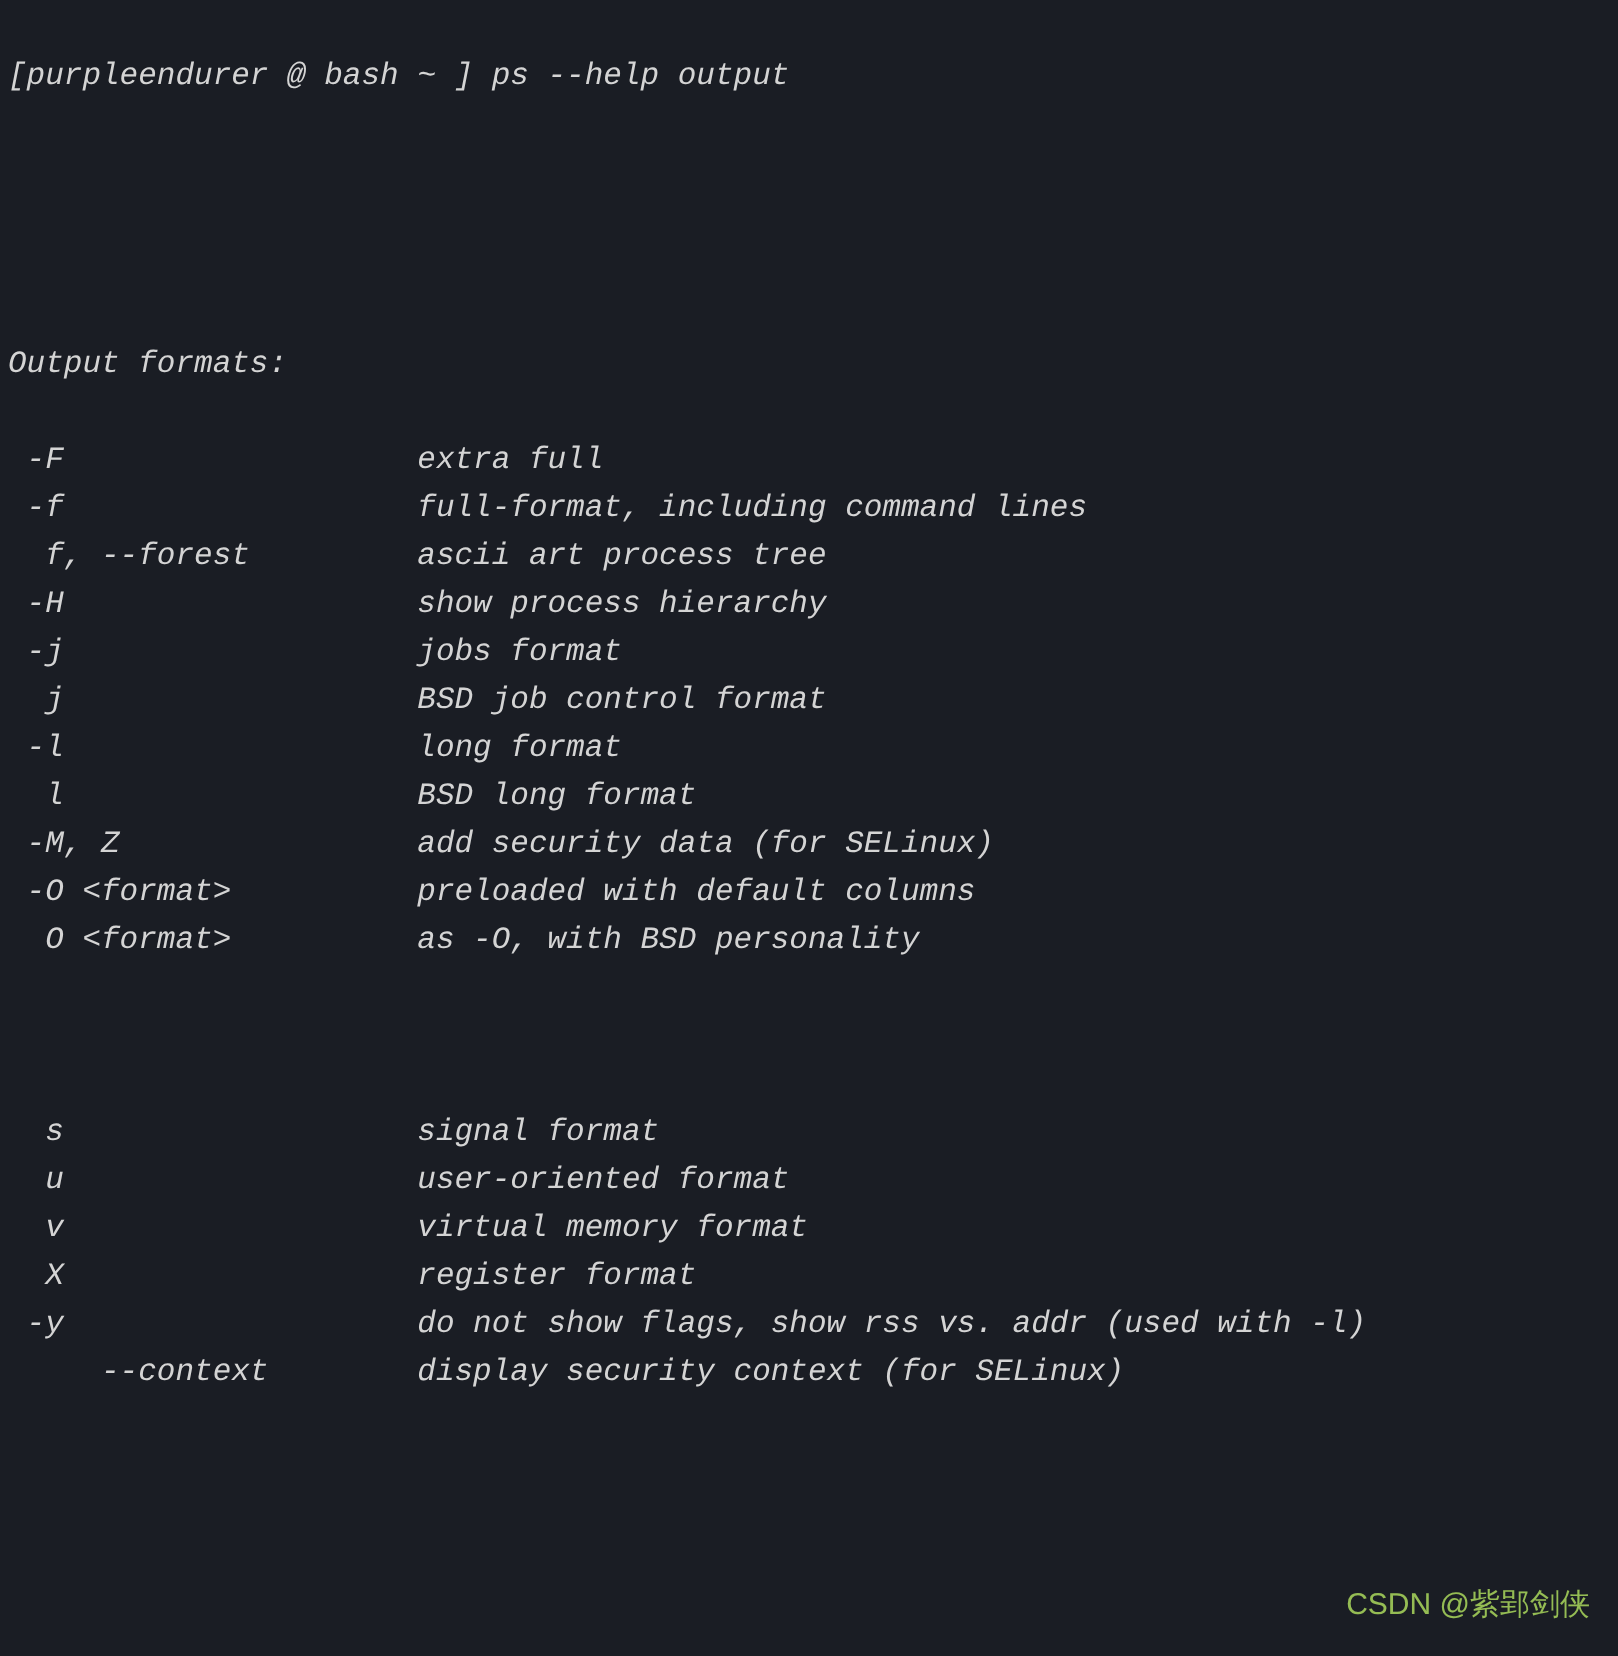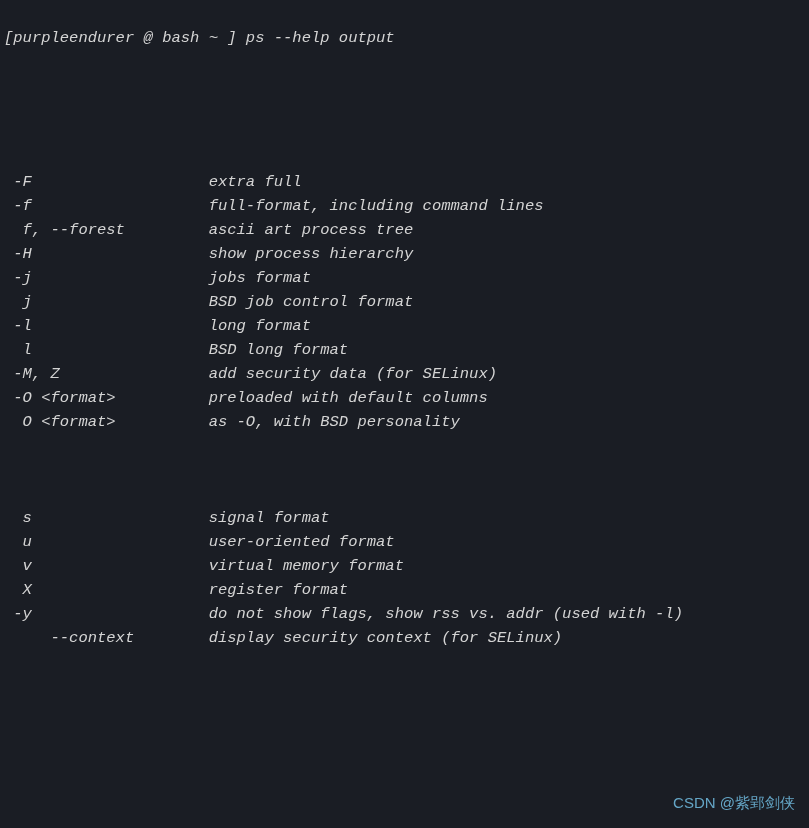--- a/index.html
+++ b/index.html
@@ -19,37 +19,38 @@
       overflow: hidden;
       position: relative;
     }
     .terminal {
       white-space: pre;
     }
     .watermark {
       position: absolute;
       bottom: 14px;
       right: 14px;
-      color: #7dd3fc;
+      color: #bef264;
       font-size: 15px;
       font-family: sans-serif;
       opacity: 0.75;
     }
     .line {
       display: block;
       font-style: italic;
     }
   </style>
 </head>
 <body>
 
 <div class="terminal">
 <span class="line"><span>[purpleendurer @ bash ~ ] </span><span>ps --help output</span></span>
 <span class="line"> </span>
 <span class="line"> </span>
+<span class="line">Output formats:</span>
 <div id="options-container"><span class="line"><span> -F                   </span><span>extra full</span></span><span class="line"><span> -f                   </span><span>full-format, including command lines</span></span><span class="line"><span>  f, --forest         </span><span>ascii art process tree</span></span><span class="line"><span> -H                   </span><span>show process hierarchy</span></span><span class="line"><span> -j                   </span><span>jobs format</span></span><span class="line"><span>  j                   </span><span>BSD job control format</span></span><span class="line"><span> -l                   </span><span>long format</span></span><span class="line"><span>  l                   </span><span>BSD long format</span></span><span class="line"><span> -M, Z                </span><span>add security data (for SELinux)</span></span><span class="line"><span> -O &lt;format&gt;          </span><span>preloaded with default columns</span></span><span class="line"><span>  O &lt;format&gt;          </span><span>as -O, with BSD personality</span></span></div>
 <span class="line"><span>                      </span></span>
 <div id="options2-container"><span class="line"><span>  s                   </span><span>signal format</span></span><span class="line"><span>  u                   </span><span>user-oriented format</span></span><span class="line"><span>  v                   </span><span>virtual memory format</span></span><span class="line"><span>  X                   </span><span>register format</span></span><span class="line"><span> -y                   </span><span>do not show flags, show rss vs. addr (used with -l)</span></span><span class="line"><span>     --context        </span><span>display security context (for SELinux)</span></span></div>
 
 
 
 
 
 
 

